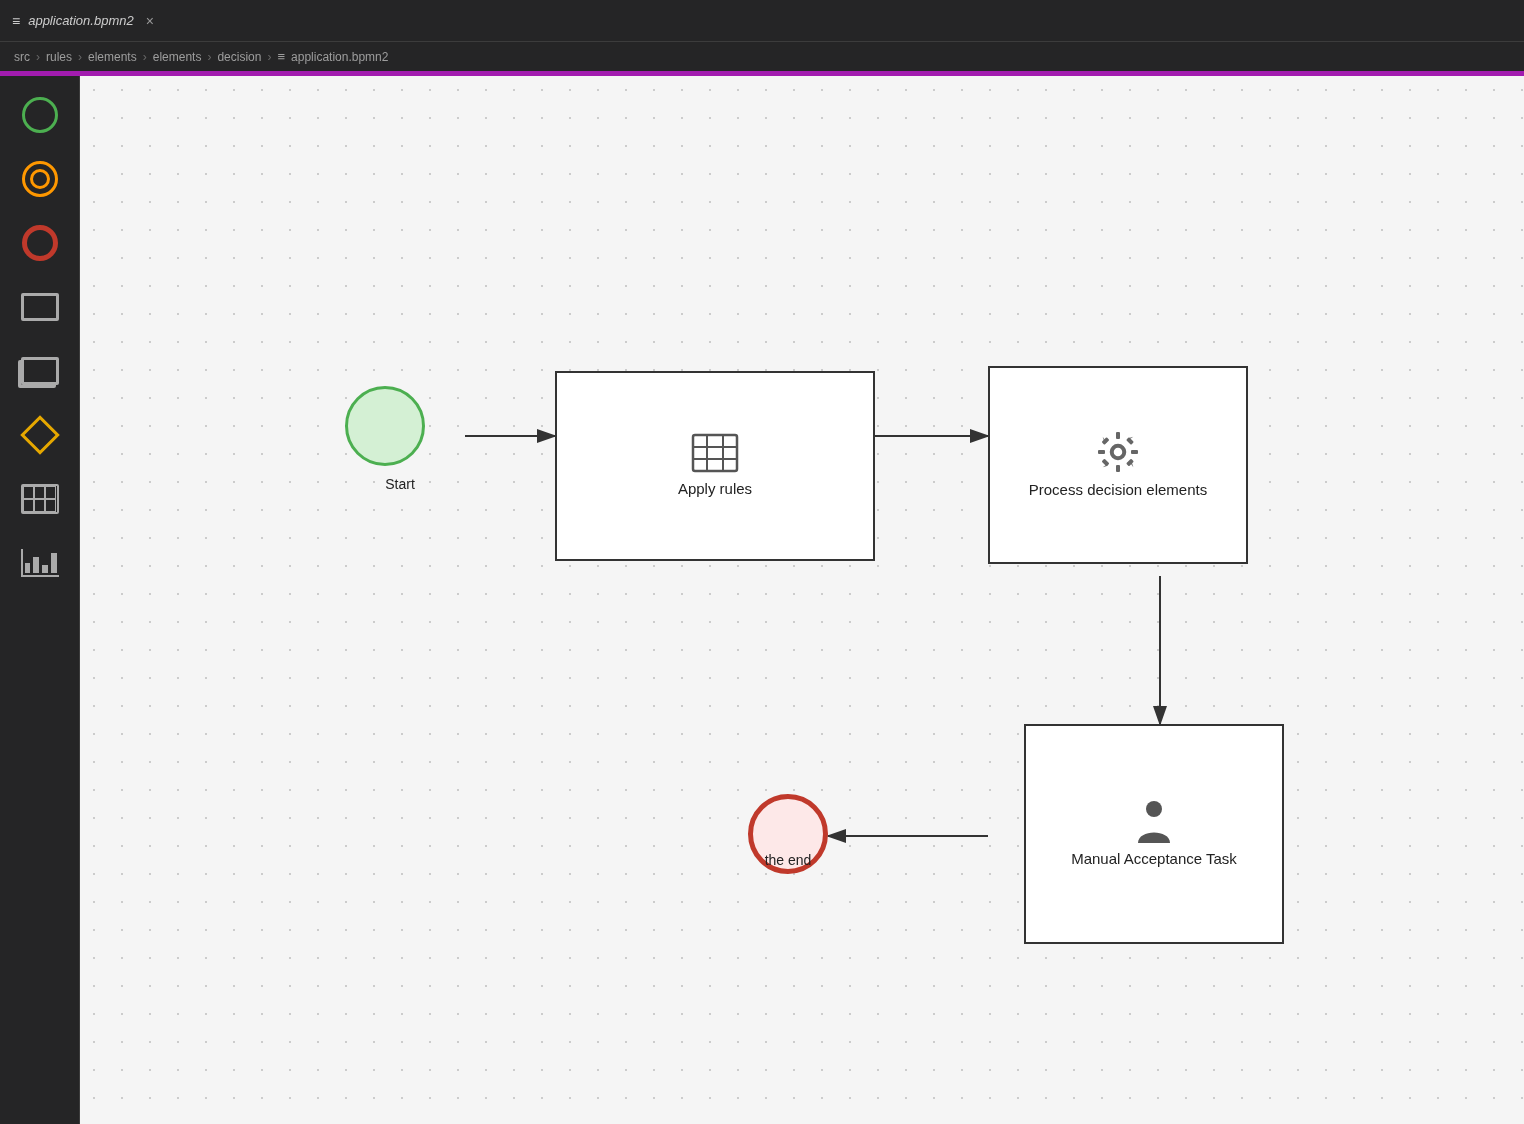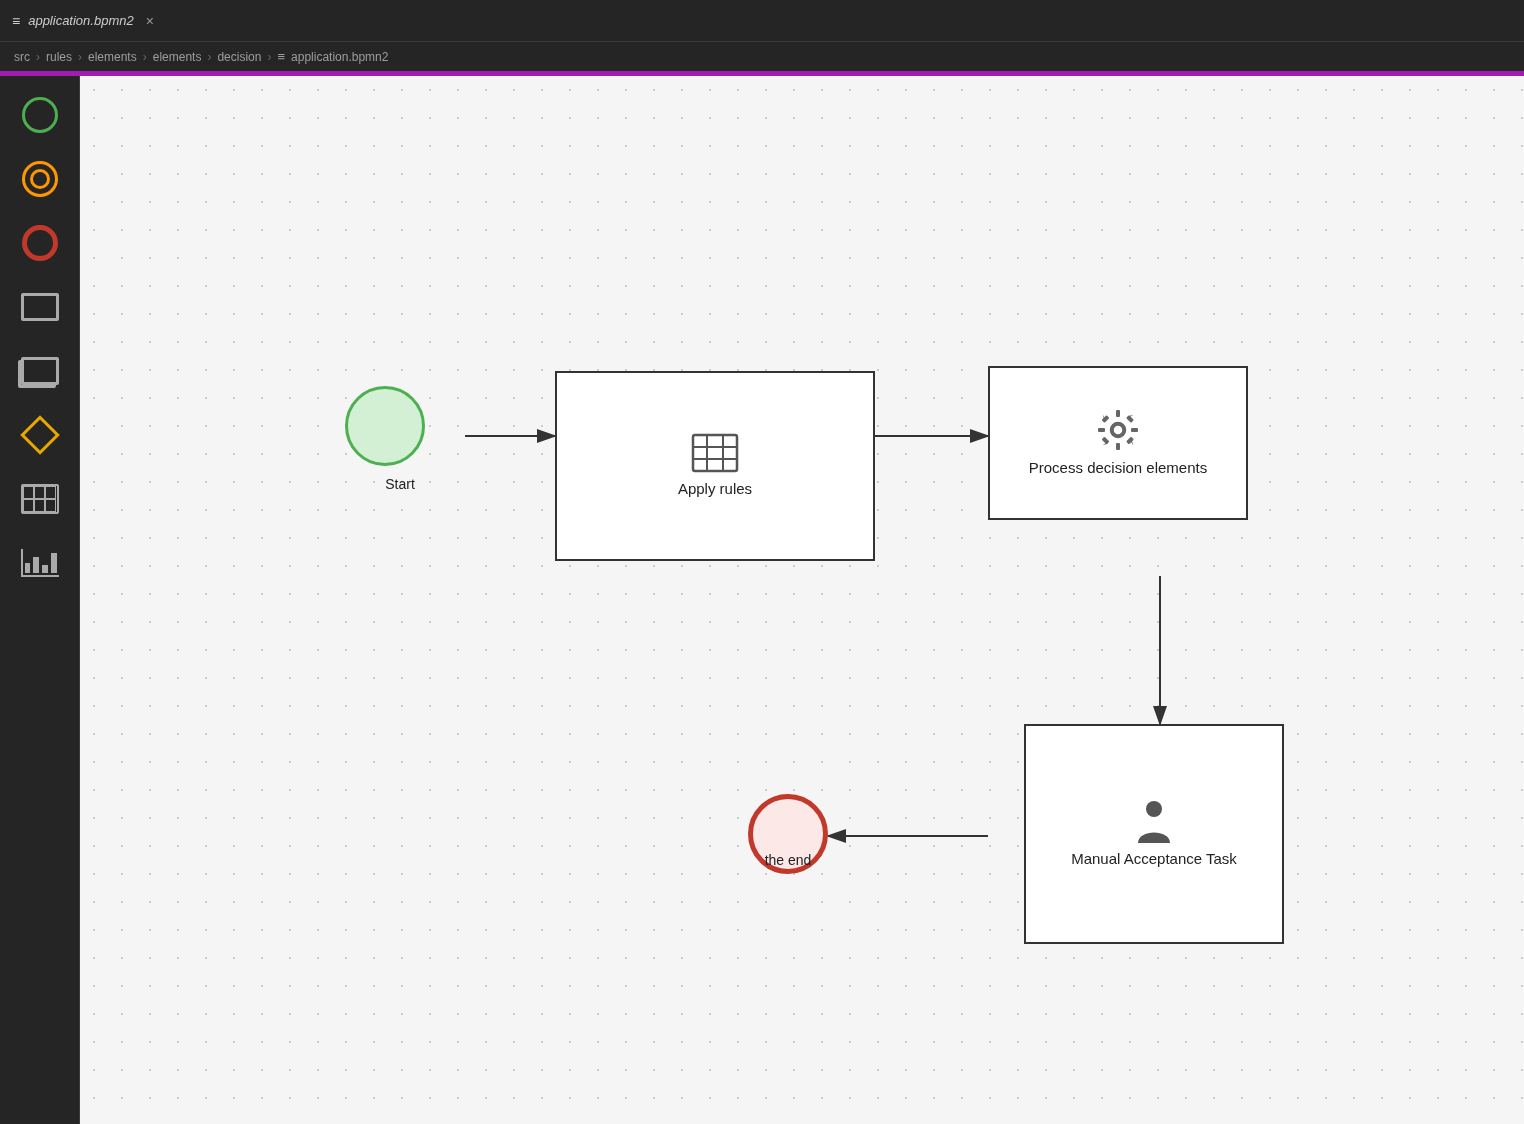--- a/index.html
+++ b/index.html
@@ -320,21 +320,21 @@
       <svg width="48" height="40" viewBox="0 0 48 40">
         <rect x="2" y="2" width="44" height="36" rx="2" ry="2" fill="none" stroke="#555" stroke-width="2.5"></rect>
         <line x1="2" y1="14" x2="46" y2="14" stroke="#555" stroke-width="2"></line>
         <line x1="2" y1="26" x2="46" y2="26" stroke="#555" stroke-width="2"></line>
         <line x1="16" y1="2" x2="16" y2="38" stroke="#555" stroke-width="2"></line>
         <line x1="32" y1="2" x2="32" y2="38" stroke="#555" stroke-width="2"></line>
       </svg>
       <span class="task-label">Apply rules</span>
     </div>
 
-    <div class="bpmn-node task-box" style="left:908px; top:290px; width:260px; height:154px;justify-content:center;">
+    <div class="bpmn-node task-box" style="left:908px; top:290px; width:260px; height:198px;justify-content:center;">
 
       <svg width="44" height="44" viewBox="0 0 44 44">
         <circle cx="22" cy="22" r="7" fill="none" stroke="#666" stroke-width="2.5"></circle>
         <path d="M22 2 L24 8 L20 8 Z" fill="#666"></path>
         <path d="M22 42 L24 36 L20 36 Z" fill="#666"></path>
         <path d="M2 22 L8 24 L8 20 Z" fill="#666"></path>
         <path d="M42 22 L36 24 L36 20 Z" fill="#666"></path>
         <path d="M6.7 6.7 L11 13 L8 11 Z" fill="#666"></path>
         <path d="M37.3 37.3 L33 31 L36 33 Z" fill="#666"></path>
         <path d="M6.7 37.3 L13 33 L11 36 Z" fill="#666"></path>

